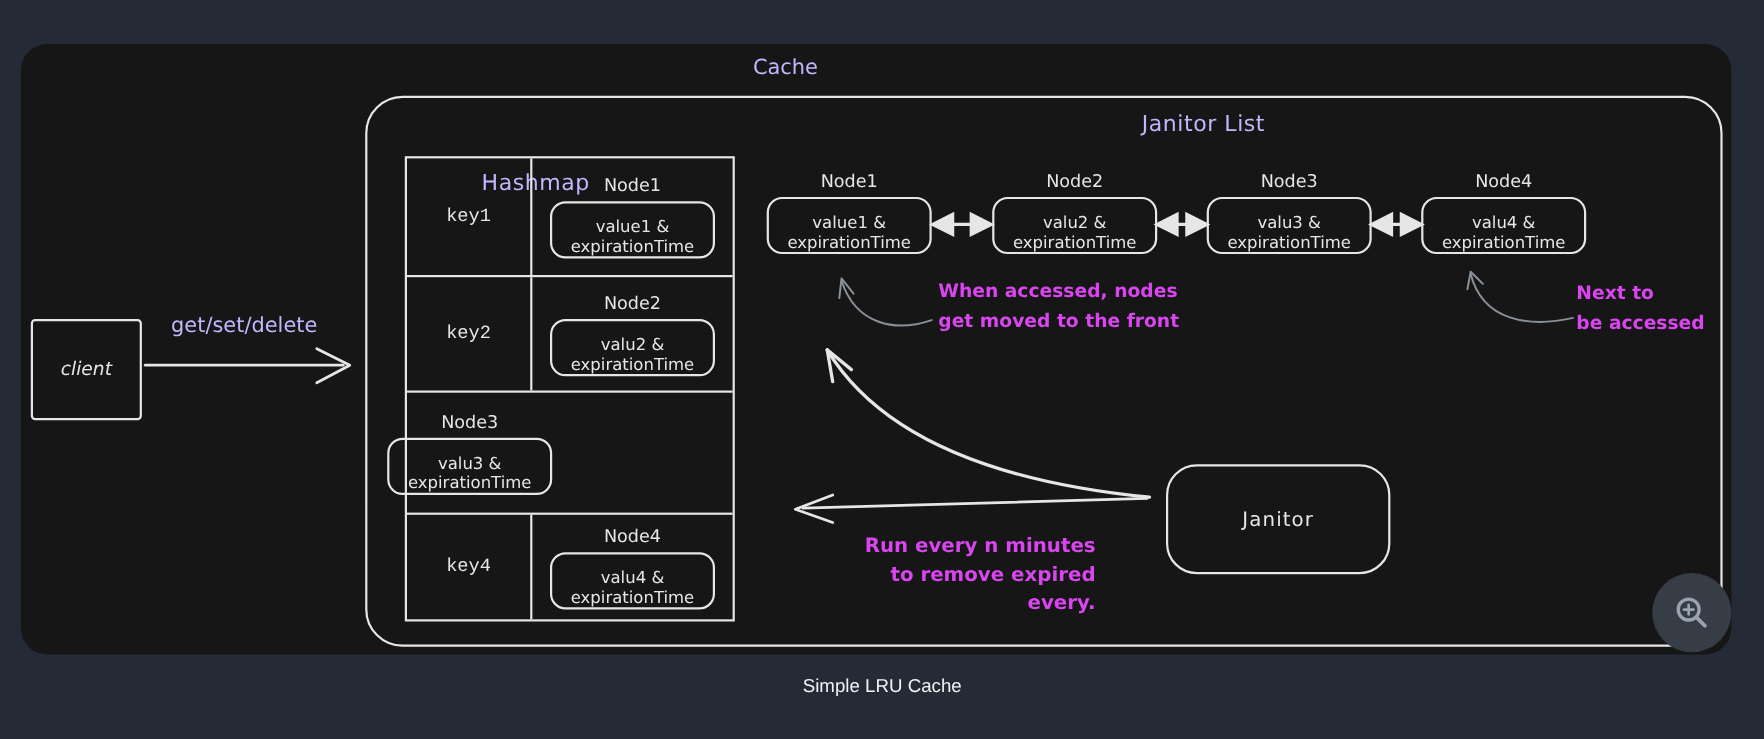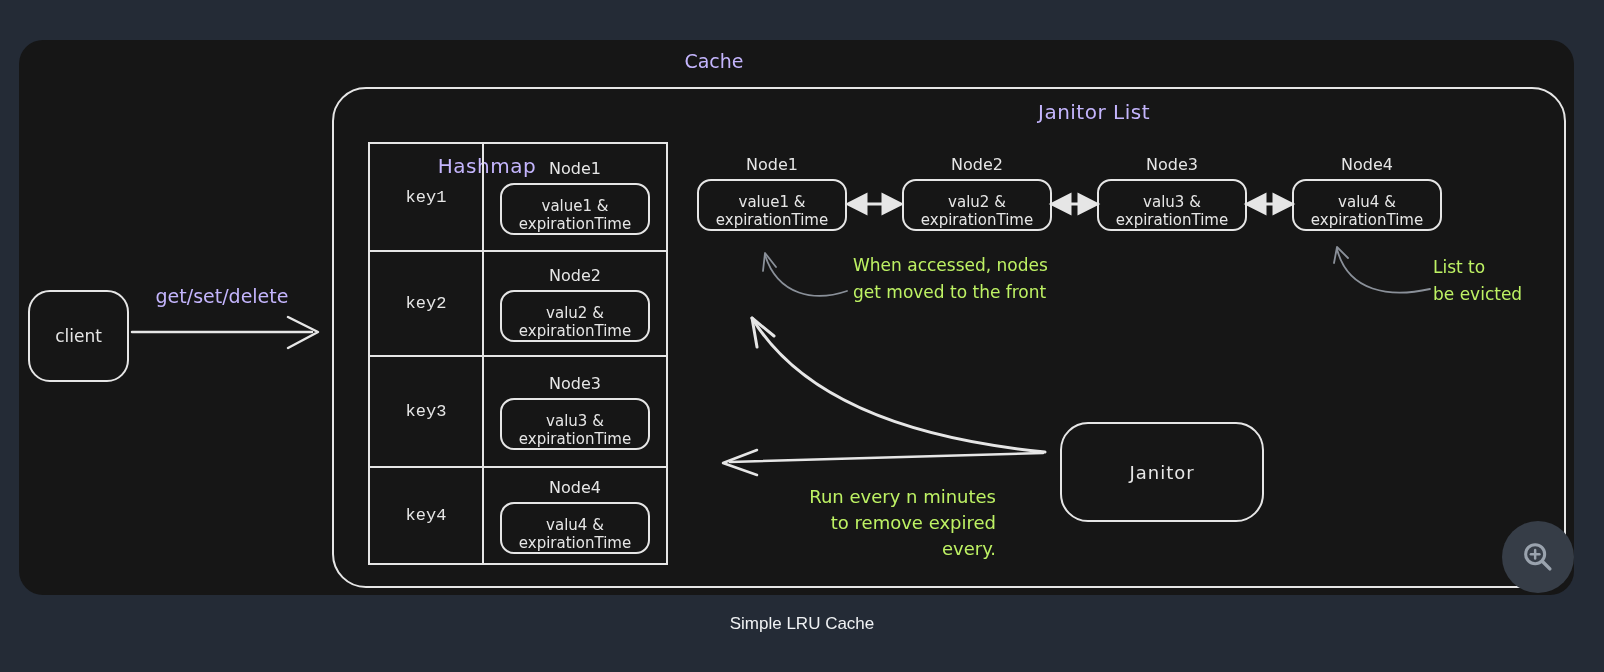--- a/index.html
+++ b/index.html
@@ -28,29 +28,29 @@
   .pill{width:150px;height:52px;border:2px solid #e6e6e6;border-radius:14px;box-sizing:border-box;
         display:flex;flex-direction:column;align-items:center;justify-content:flex-end;
         font-size:15px;line-height:18px;text-align:center;}
 
   
   .ll-node{top:155px;width:150px;height:80px;}
   .ll-node .node-label{margin-bottom:5px;}
   .ll-node .pill{width:100%;}
 
   .client-box{left:28px;top:290px;width:97px;height:88px;border:2px solid #e6e6e6;
-              border-radius:22px;display:flex;align-items:center;justify-content:center;
-              font-size:17px;}
+              border-radius:4px;display:flex;align-items:center;justify-content:center;
+              font-size:17px;font-style:italic;}
   .client-arrow-label{left:142px;top:285px;width:160px;font-size:19px;text-align:center;}
 
   .janitor-box{left:1060px;top:422px;width:200px;height:96px;border:2px solid #e6e6e6;
                border-radius:28px;display:flex;align-items:center;justify-content:center;
                font-size:18px;letter-spacing:1px;}
 
-  .note{color:#bef264;font-size:17px;line-height:27px;}
+  .note{color:#d946ef;font-size:17px;line-height:27px;font-weight:bold;}
   .note-accessed{left:853px;top:252px;}
   .note-evicted{left:1433px;top:254px;}
   .note-janitor{left:756px;top:484px;width:240px;text-align:right;font-size:18px;line-height:26px;}
 
   .arrows{position:absolute;left:0;top:0;width:1604px;height:672px;pointer-events:none;}
 
   .caption{position:absolute;left:0;top:614px;width:1604px;text-align:center;
            font-family:"Liberation Sans",sans-serif;font-size:17px;color:#f0f2f4;}
 
   .zoom-btn{position:absolute;left:1502px;top:521px;width:72px;height:72px;border-radius:50%;
@@ -83,21 +83,20 @@
       <div class="kcell">key2</div>
       <div class="ncell">
         <div class="node-label">Node2</div>
         <div class="pill">
           <span>valu2 &amp;</span>
           <span>expirationTime</span>
         </div>
       </div>
     </div>
     <div class="hrow">
-      <div class="kcell">key3</div>
       <div class="ncell">
         <div class="node-label">Node3</div>
         <div class="pill">
           <span>valu3 &amp;</span>
           <span>expirationTime</span>
         </div>
       </div>
     </div>
     <div class="hrow">
       <div class="kcell">key4</div>
@@ -145,22 +144,22 @@
   <div class="abs client-box">client</div>
   <div class="abs hand client-arrow-label">get/set/delete</div>
 
   <div class="abs janitor-box">Janitor</div>
 
   <div class="abs note note-accessed">
     <div>When accessed, nodes</div>
     <div>get moved to the front</div>
   </div>
   <div class="abs note note-evicted">
-    <div>List to</div>
-    <div>be evicted</div>
+    <div>Next to</div>
+    <div>be accessed</div>
   </div>
   <div class="abs note note-janitor">
     <div>Run every n minutes</div>
     <div>to remove expired</div>
     <div>every.</div>
   </div>
 
   <svg class="arrows" viewBox="0 0 1604 672">
     <g stroke="#e6e6e6" stroke-width="2.5" fill="none" stroke-linecap="round" stroke-linejoin="round">
 

